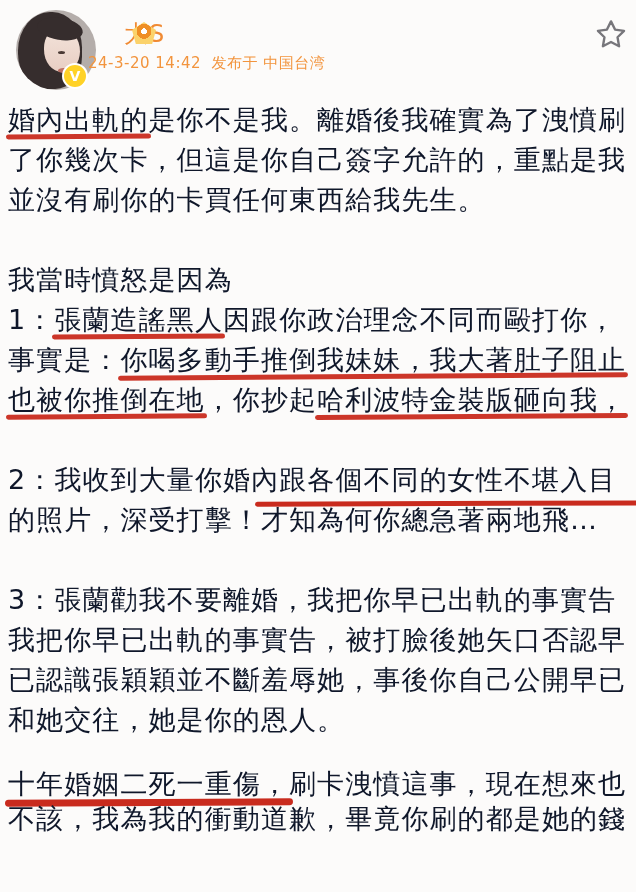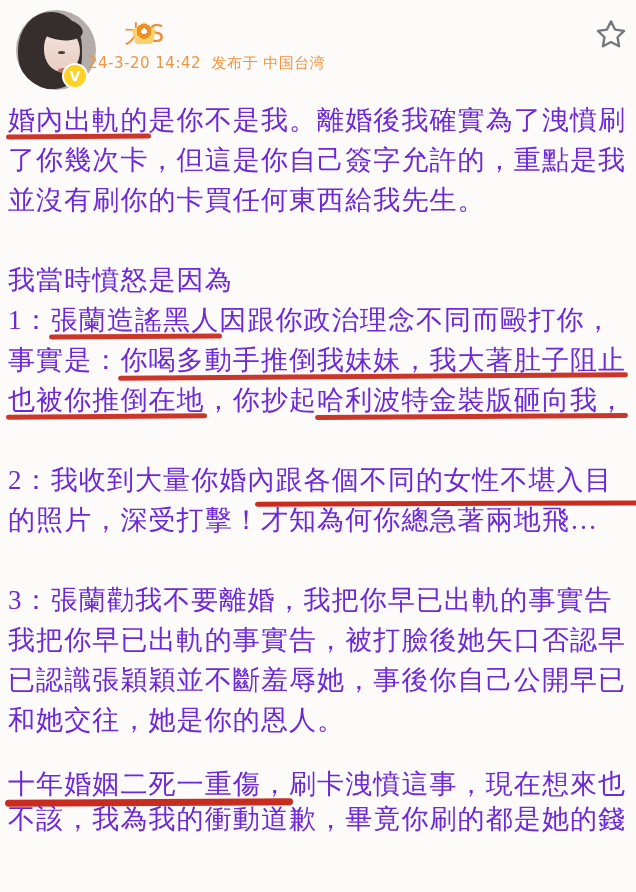--- a/index.html
+++ b/index.html
@@ -25,21 +25,21 @@
     line-height:22px;text-align:center;}
   .name{position:absolute;left:88px;top:18px;font-size:24px;color:#f08a33;letter-spacing:1px;cursor:pointer;margin-left:36px;}
   .crown{position:absolute;left:132px;top:22px;width:24px;height:22px;
     background:radial-gradient(circle at 50% 42%,#ffffff 0 3px,#ef8f25 3px 7.5px,#fbd26b 7.5px 100%);
     clip-path:polygon(50% 0,100% 36%,84% 100%,16% 100%,0 36%);}
   .meta{position:absolute;left:88px;top:54px;font-size:15px;color:#f2943d;letter-spacing:0.5px;}
   .star{position:absolute;left:592px;top:16px;width:38px;height:38px;cursor:pointer;}
   
   .post{position:absolute;top:100px;left:8px;right:0;}
   .line{height:40px;line-height:40px;white-space:nowrap;
-    font-size:27px;letter-spacing:1.1px;color:#6d28d9;font-family:Liberation Serif, serif;}
+    font-size:27px;letter-spacing:1.1px;color:#0f172a;}
   .gap{height:40px;}
   .gap-sm{height:24px;}
   .tight{margin-top:-5px;}
   .seg{display:inline-block;position:relative;}
   
   .rl::after{content:"";position:absolute;left:-2px;right:-2px;bottom:1px;height:5px;
     background:#c92b1e;border-radius:4px;transform:rotate(-0.4deg);opacity:.95;}
   .rl2::after{content:"";position:absolute;left:-3px;right:-4px;bottom:-2px;height:7px;
     background:#c92b1e;border-radius:5px;transform:rotate(-0.3deg);}
   .ro::after{content:"";position:absolute;left:-6px;right:-64px;top:1px;height:5px;

